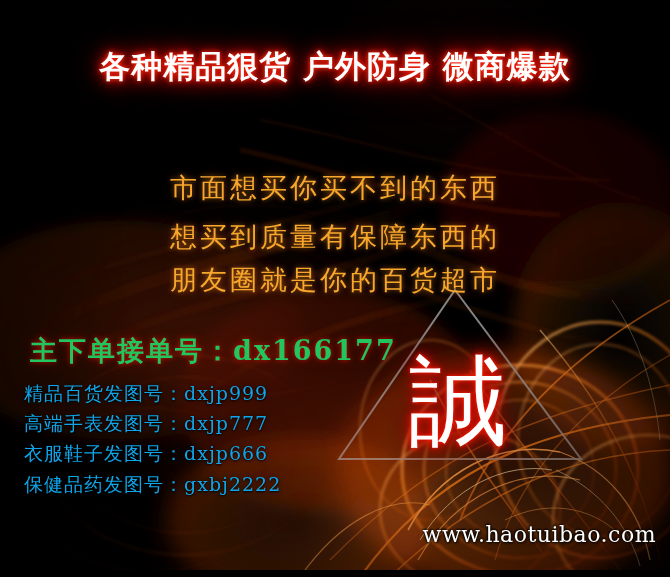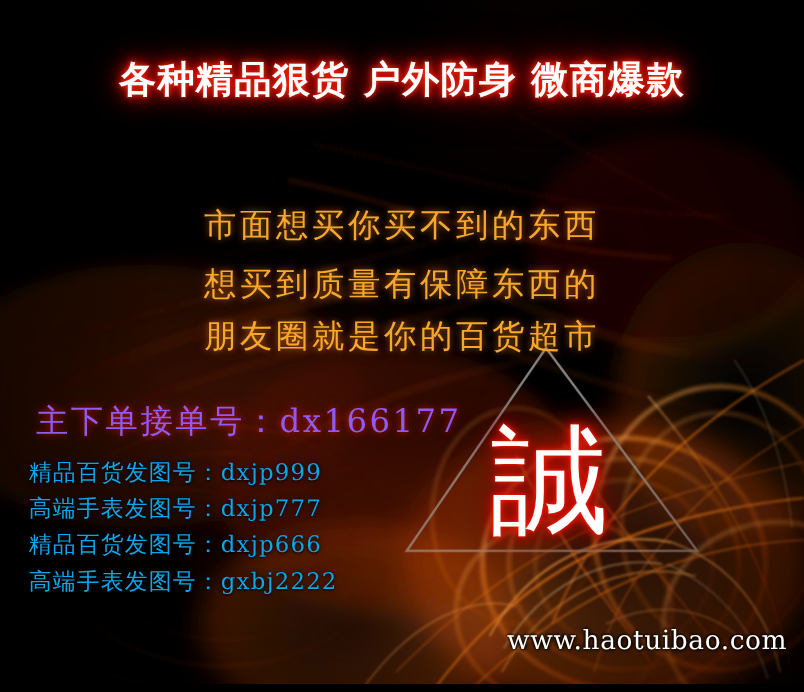--- a/index.html
+++ b/index.html
@@ -46,24 +46,25 @@
     font-family:"DejaVu Serif","Liberation Serif",serif;
     text-shadow:0 0 5px rgba(255,150,40,.55),0 0 13px rgba(220,95,10,.30);
     white-space:nowrap;
   }
   #verse-0{top:119px;}
   #verse-1{top:170px;}
   #verse-2{top:219px;}
   #verse-3{top:262px;}
   #order-line{
     position:absolute;left:30px;top:333px;
-    color:#8b5cf6;font-size:27px;letter-spacing:2px;
+    color:#22c55e;font-size:27px;letter-spacing:2px;
     font-family:"DejaVu Serif","Liberation Serif",serif;
     text-shadow:0 0 5px rgba(235,20,10,.70),0 0 12px rgba(170,8,4,.45);
     white-space:nowrap;
+    font-weight:bold;
   }
   .idline{
     position:absolute;left:24px;
     color:#0ea5e9;font-size:19px;letter-spacing:1px;
     font-family:"DejaVu Serif","Liberation Serif",serif;
     text-shadow:0 1px 2px rgba(0,0,0,.95),0 0 6px rgba(0,0,0,.8);
     white-space:nowrap;
   }
   #idline-0{top:381px;}
   #idline-1{top:411px;}
@@ -205,21 +206,21 @@
     <div id="headline">各种精品狠货  户外防身  微商爆款</div>
 
     <div class="verse" id="verse-1">市面想买你买不到的东西</div>
     <div class="verse" id="verse-2">想买到质量有保障东西的</div>
     <div class="verse" id="verse-3">朋友圈就是你的百货超市</div>
 
     <div id="order-line">主下单接单号：dx166177</div>
 
     <div class="idline" id="idline-0">精品百货发图号：dxjp999</div>
     <div class="idline" id="idline-1">高端手表发图号：dxjp777</div>
-    <div class="idline" id="idline-2">精品百货发图号：dxjp666</div>
-    <div class="idline" id="idline-3">高端手表发图号：gxbj2222</div>
+    <div class="idline" id="idline-2">衣服鞋子发图号：dxjp666</div>
+    <div class="idline" id="idline-3">保健品药发图号：gxbj2222</div>
 
     <div id="seal-char">誠</div>
 
     <div id="watermark">www.haotuibao.com</div>
   </div>
 
 </div>
 
 </body></html>

